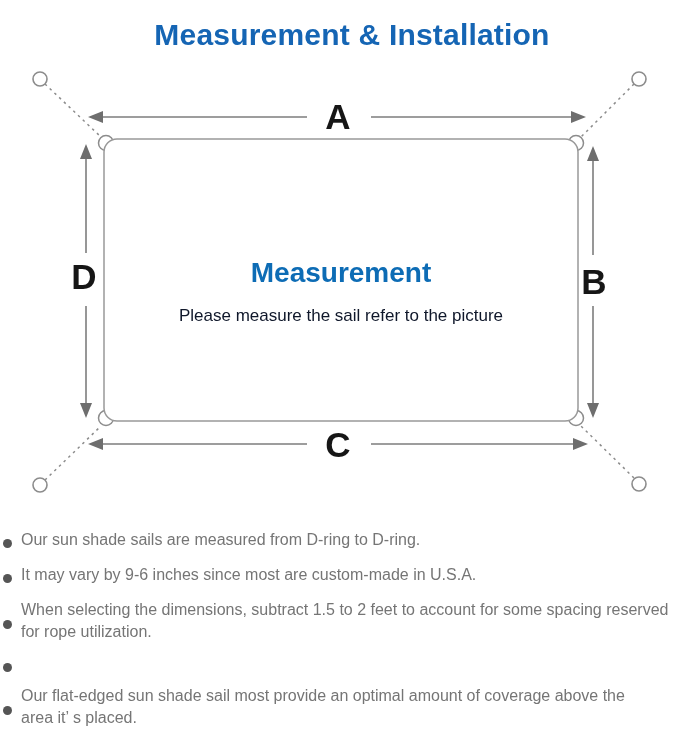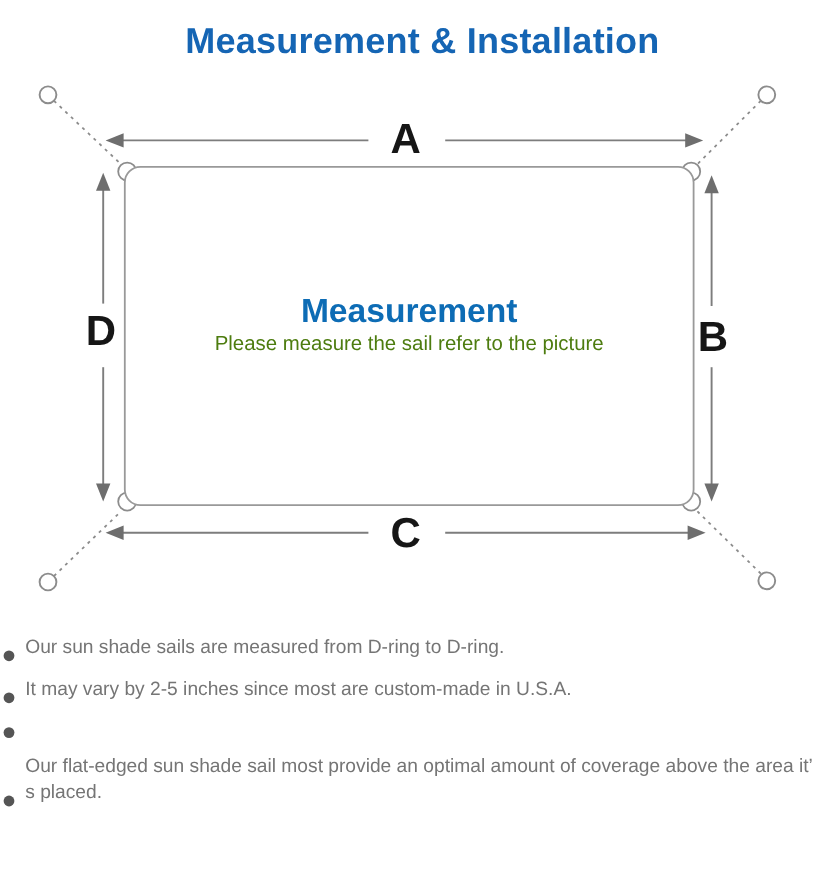--- a/index.html
+++ b/index.html
@@ -23,37 +23,37 @@
     position:absolute;
     transform:translate(-50%,-50%);
     font-size:35px;font-weight:700;color:#161616;
     line-height:1;
   }
   .label-a{left:338px;top:116px;}
   .label-b{left:594px;top:281px;}
   .label-c{left:338px;top:444px;}
   .label-d{left:84px;top:276px;}
   .center-text{
-    position:absolute;left:104px;top:243px;width:474px;
+    position:absolute;left:104px;top:257px;width:474px;
     text-align:center;
   }
   .center-heading{
     font-size:28px;font-weight:700;color:#0d6cb5;
     line-height:32px;margin:0;
   }
   .center-sub{
-    font-size:17px;color:#4d7c0f;
-    line-height:24px;margin-top:0;
+    font-size:17px;color:#0f172a;
+    line-height:24px;margin-top:15px;
   }
   .notes{
     position:absolute;left:0;top:529px;width:679px;
     list-style:none;margin:0;padding:0;
   }
   .notes li{
-    display:flex;align-items:flex-end;
+    display:flex;align-items:center;
     margin:0 0 13px 0;
   }
   .dot{
     flex:none;width:9px;height:9px;border-radius:50%;
     background:#555555;
     margin:7px 9px 0 3px;
   }
   .note-text{
     font-size:16px;line-height:22px;color:#757575;
   }
@@ -115,21 +115,25 @@
   <div class="center-sub">Please measure the sail refer to the picture</div>
 </div>
 
 <ul class="notes">
   <li>
     <span class="dot"></span>
     <span class="note-text">Our sun shade sails are measured from D-ring to D-ring.</span>
   </li>
   <li>
     <span class="dot"></span>
-    <span class="note-text">It may vary by 2-5 inches since most are custom-made in U.S.A.</span>
+    <span class="note-text">It may vary by 9-6 inches since most are custom-made in U.S.A.</span>
+  </li>
+  <li>
+    <span class="dot"></span>
+    <span class="note-text">When selecting the dimensions, subtract 1.5 to 2 feet to account for some spacing reserved for rope utilization.</span>
   </li>
   <li>
     <span class="dot"></span>
   </li>
   <li>
     <span class="dot"></span>
     <span class="note-text">Our flat-edged sun shade sail most provide an optimal amount of coverage above the area it’ s placed.</span>
   </li>
 </ul>
 

